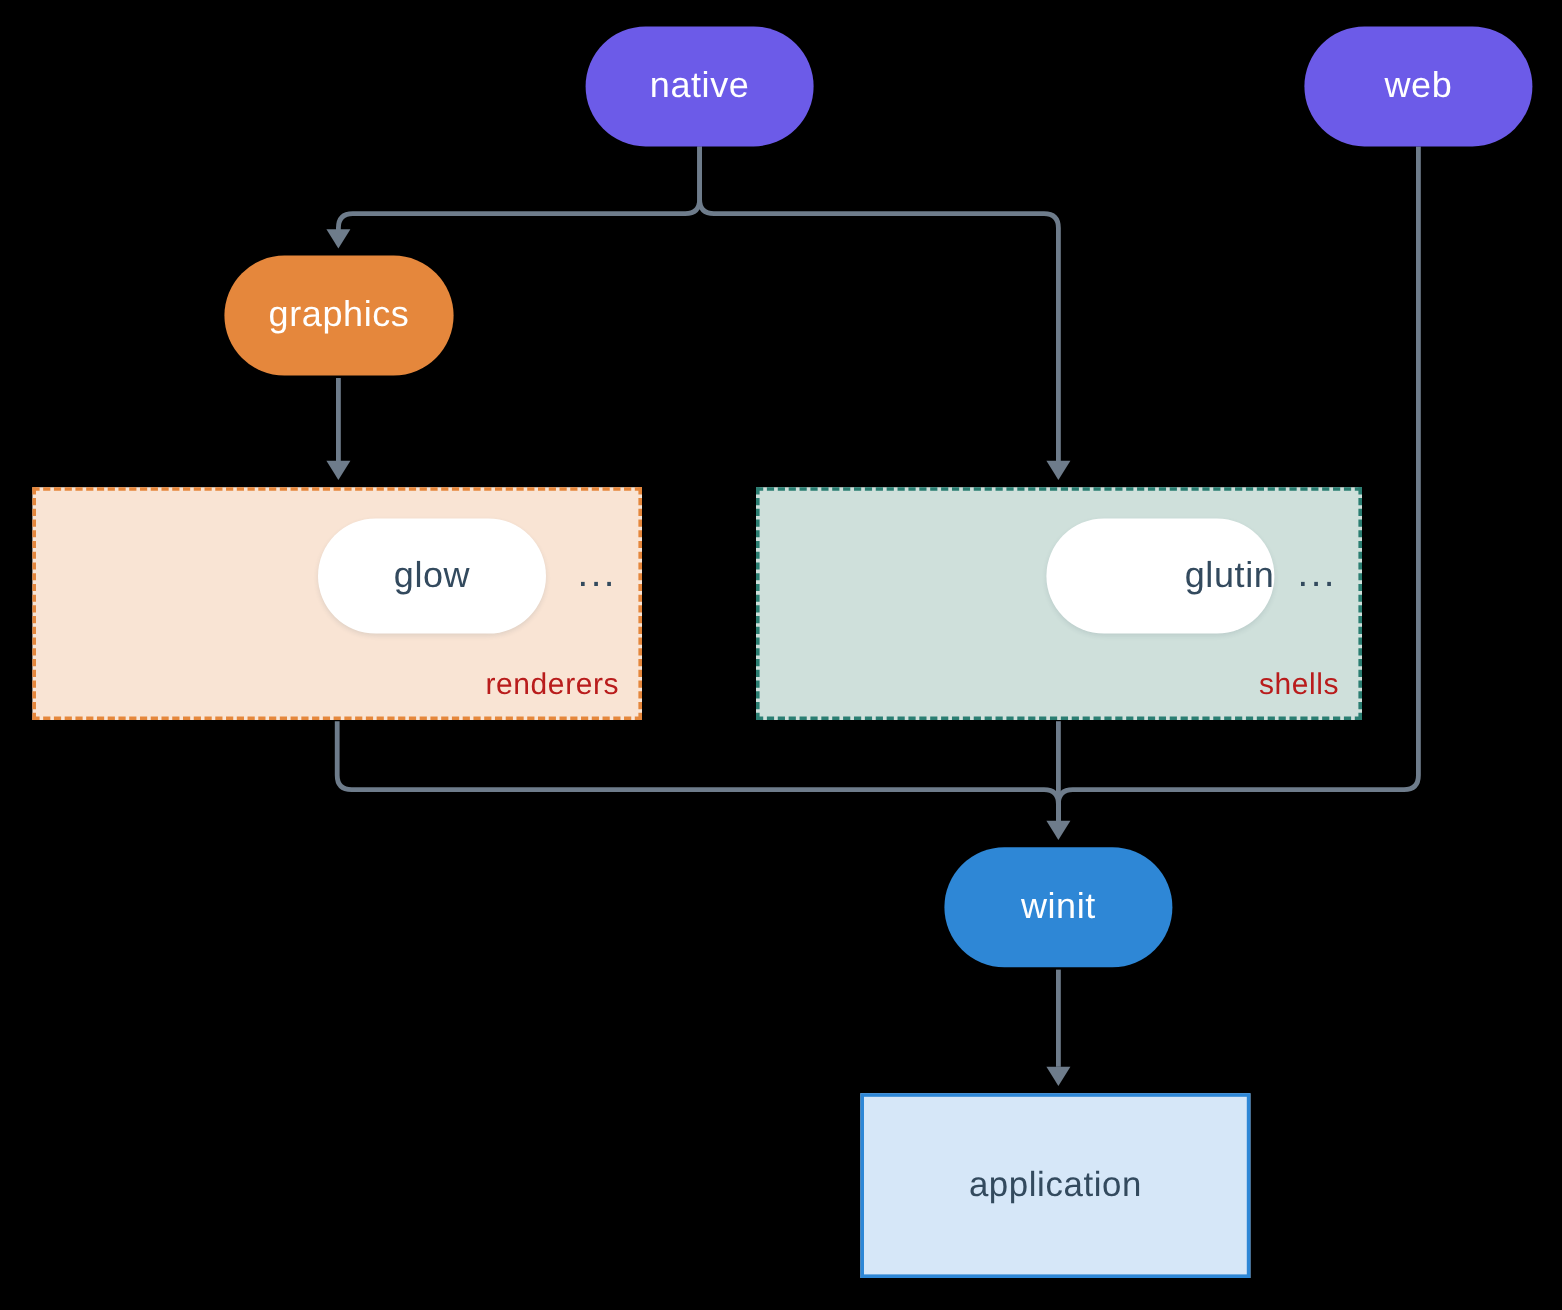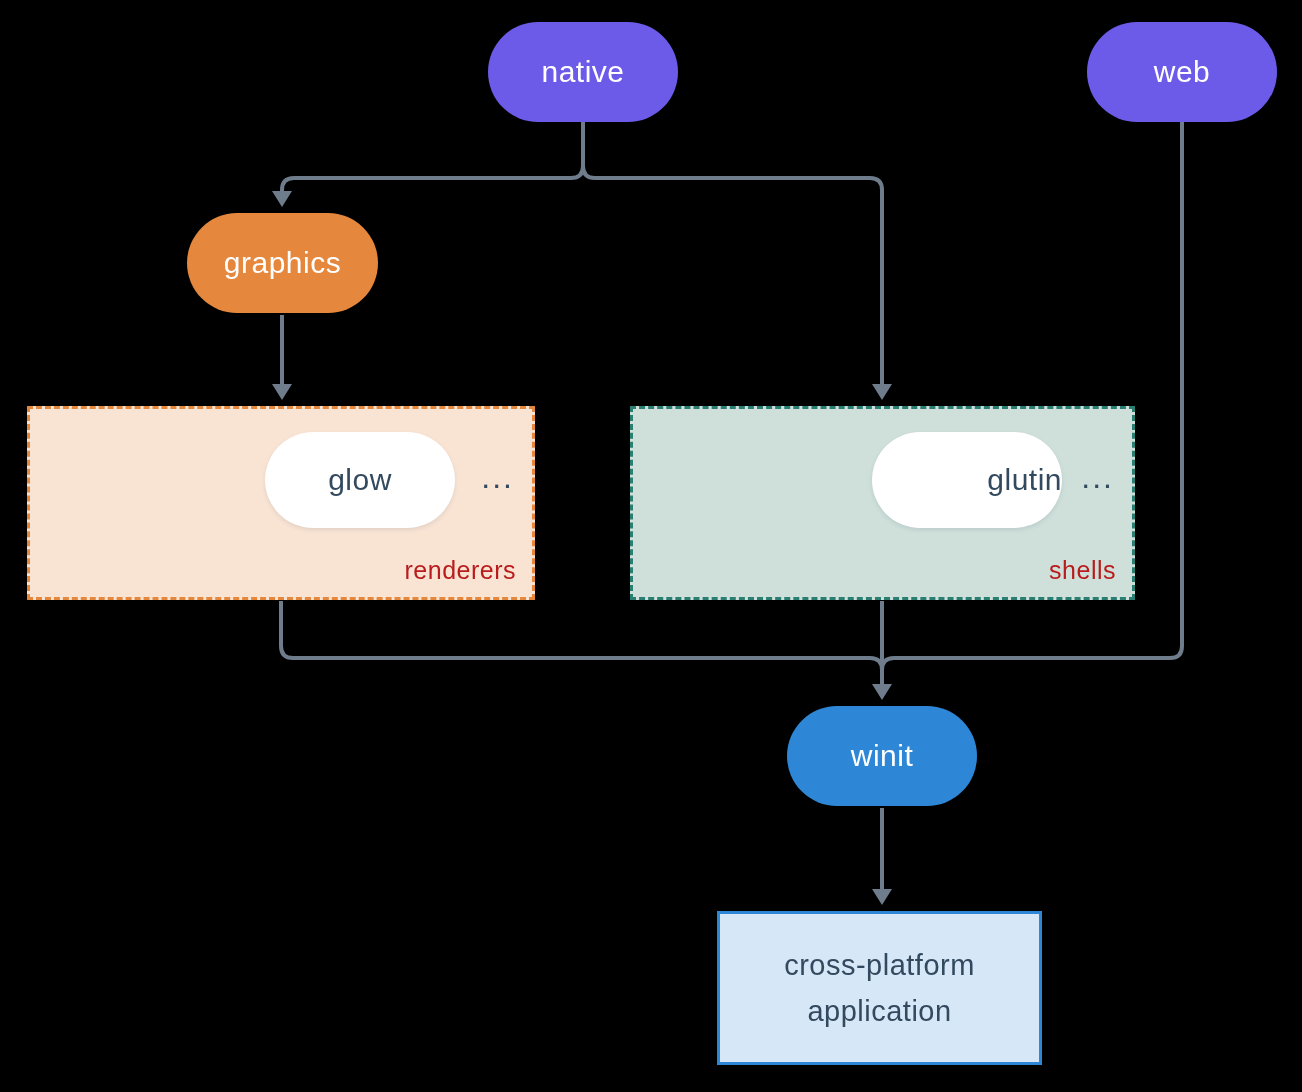--- a/index.html
+++ b/index.html
@@ -157,17 +157,16 @@
     </div>
     <span class="ellipsis">...</span>
     <span class="group-label">shells</span>
   </div>
 
   <div id="node-iced" class="pill blue">
     <span>winit</span>
   </div>
 
   <div class="app-box">
-    <div>cross-platform</div>
     <div>application</div>
   </div>
 
 </div>
 
 </body></html>

